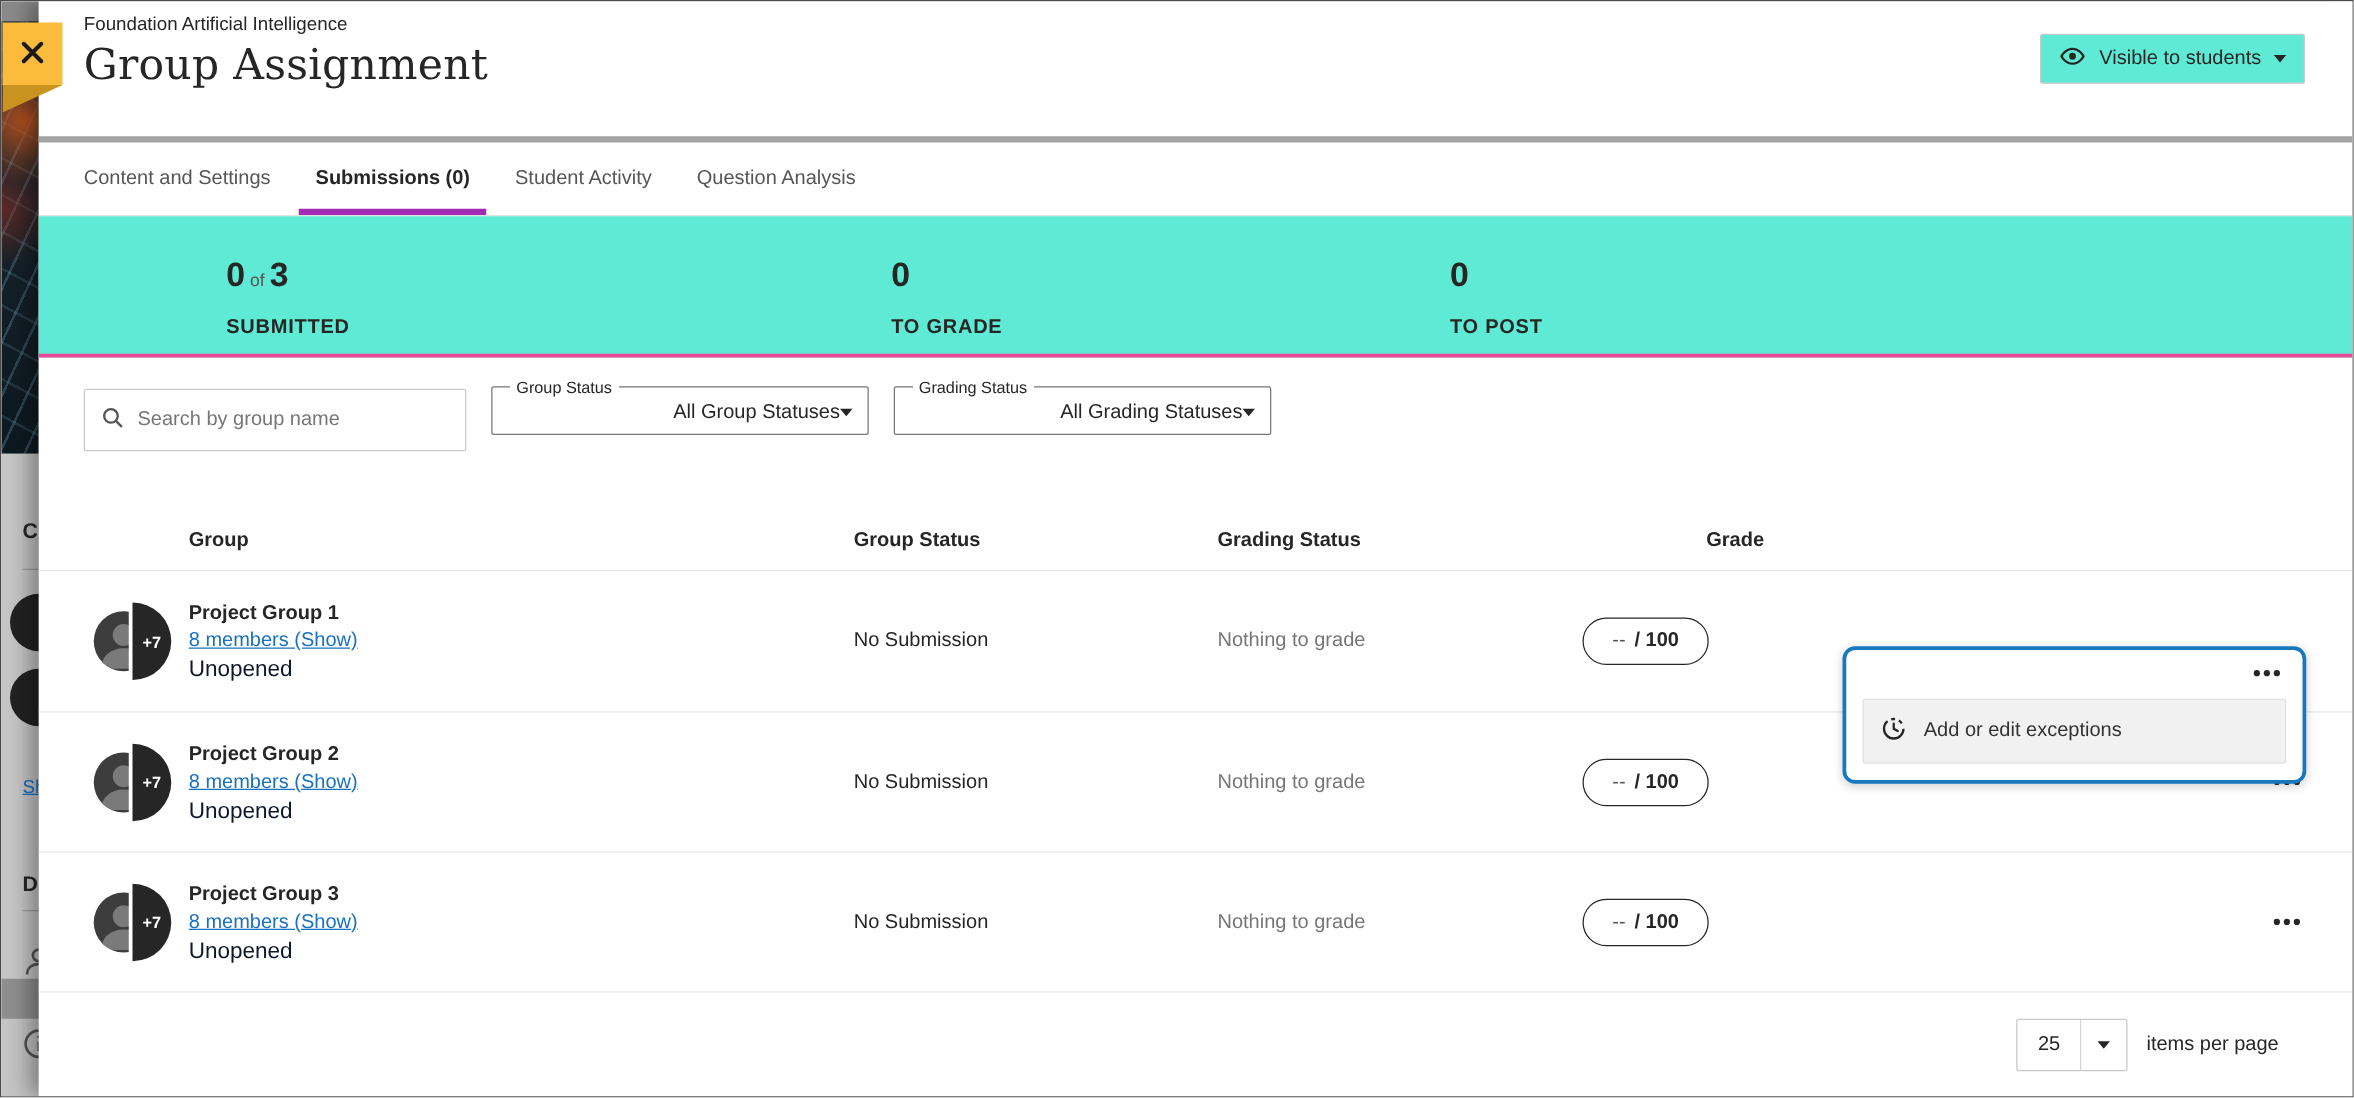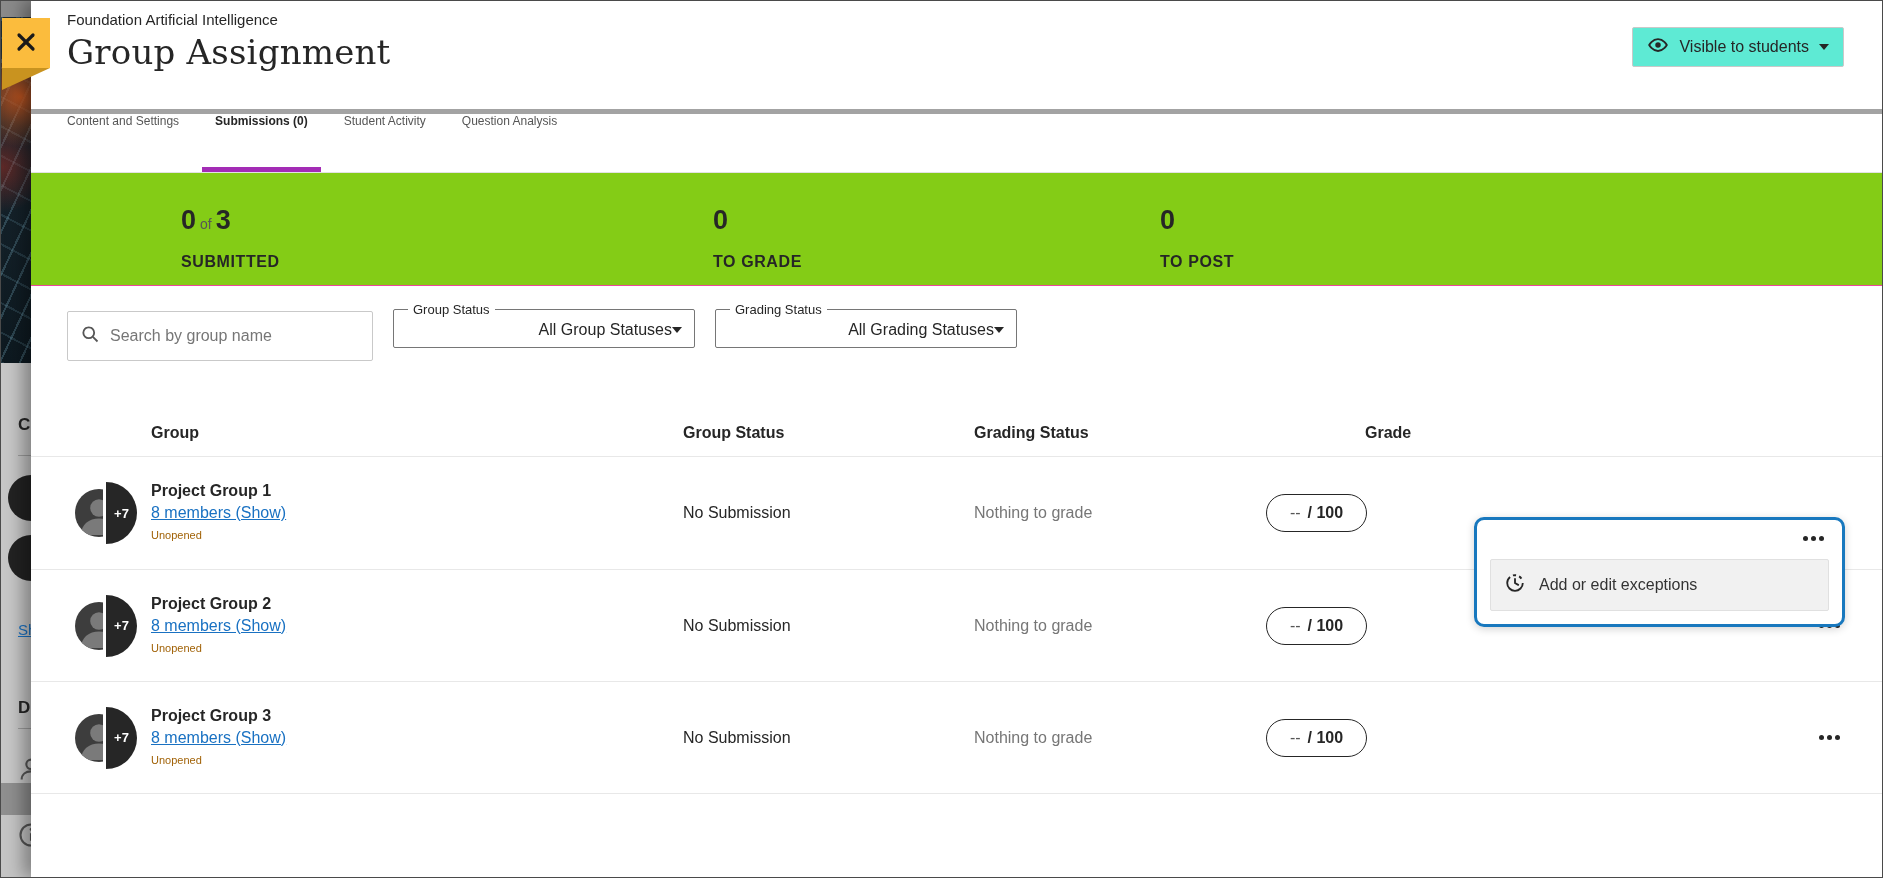--- a/index.html
+++ b/index.html
@@ -34,25 +34,25 @@
 
   
   .panel { position:absolute; left:30px; top:0; width:1851px; height:876px; background:#fff; box-shadow:-8px 0 16px rgba(0,0,0,.35); }
 
   .hdr { position:relative; height:113px; border-bottom:5px solid #a3a3a3; padding:10px 0 0 36px; }
   .course-name { font-size:15px; color:#262626; }
   .page-title { font-family:"DejaVu Serif","Liberation Serif",serif; font-weight:500; font-size:34px; color:#262626; margin-top:4px; letter-spacing:.2px; }
   .vis-btn { position:absolute; top:26px; right:38px; height:40px; padding:0 14px; background:#5eead4; border:1px solid #c9c9c9; border-radius:2px; display:flex; align-items:center; gap:10px; font-size:16px; color:#262626; cursor:pointer; font-family:inherit; }
 
   .tabs { display:flex; gap:36px; padding-left:36px; height:59px; border-bottom:1px solid #e2e2e2; }
-  .tab { position:relative; display:flex; font-size:12px; color:#565656; cursor:pointer; }
+  .tab { position:relative; display:flex; align-items:center; font-size:16px; color:#565656; cursor:pointer; }
   .tab.active { color:#262626; font-weight:700; }
   .tab.active::after { content:""; position:absolute; left:-13px; right:-13px; bottom:0; height:5px; background:#a32cb5; }
 
-  .stats { display:flex; height:113px; background:#84cc16; border-bottom:1px solid #ec4899; }
+  .stats { display:flex; height:113px; background:#5eead4; border-bottom:3px solid #ec4899; }
   .stat { position:absolute; padding-top:32px; }
   .stat-1 { left:150px; } .stat-2 { left:682px; } .stat-3 { left:1129px; }
   .stat-num { font-size:27px; font-weight:700; color:#262626; }
   .stat-of { font-size:14px; font-weight:400; color:#565656; margin:0 4px; }
   .stat-label { font-size:16px; font-weight:700; letter-spacing:.6px; color:#262626; margin-top:17px; }
   .stats { position:relative; }
 
   .filters { display:flex; align-items:flex-start; padding:16px 0 0 36px; height:85px; }
   .search-box { margin-top:9px; width:306px; height:50px; border:1px solid #c9c9c9; border-radius:2px; display:flex; align-items:center; padding:0 12px; gap:10px; background:#fff; }
   .search-box input { border:none; outline:none; flex:1; font-size:16px; color:#262626; font-family:inherit; }
@@ -70,21 +70,21 @@
   .vcenter { position:absolute; top:50%; transform:translateY(-50%); }
 
   .avatar { left:44px; width:62px; height:62px; }
   .av-left { position:absolute; left:0; top:7px; width:48px; height:48px; border-radius:50%; background:#3d3d3d; overflow:hidden; }
   .av-right { position:absolute; left:31px; top:0; width:31px; height:62px; background:#262626; border-radius:0 31px 31px 0; box-shadow:-3px 0 0 #fff; display:flex; align-items:center; justify-content:center; z-index:2; }
   .av-badge { color:#fff; font-size:13px; font-weight:700; }
 
   .row-info { left:120px; line-height:22px; }
   .g-name { font-size:16px; font-weight:700; color:#262626; }
   .g-link { font-size:16px; color:#1971c2; text-decoration:underline; cursor:pointer; display:inline-block; }
-  .g-state { font-size:11px; color:#a16207; }
+  .g-state { font-size:18px; color:#0f172a; }
   .cell-gstatus { left:652px; font-size:16px; color:#262626; }
   .cell-grading { left:943px; font-size:16px; color:#767676; }
   .grade-pill { left:1235px; min-width:101px; height:38px; border:1px solid #262626; border-radius:20px; background:#fff; display:inline-flex; align-items:center; justify-content:center; gap:7px; font-size:16px; cursor:pointer; font-family:inherit; }
   .gp-score { color:#565656; } .gp-total { color:#262626; font-weight:700; }
   .dots-btn { right:38px; width:30px; height:20px; border:none; background:transparent; display:flex; align-items:center; justify-content:center; gap:3px; cursor:pointer; }
   .dot { width:5px; height:5px; border-radius:50%; background:#262626; }
 
   .ctx-menu { position:absolute; left:1443px; top:516px; width:371px; height:110px; background:#fff; border:3px solid #1878be; border-radius:10px; box-shadow:0 2px 8px rgba(0,0,0,.18); z-index:10; }
   .ctx-dots { position:absolute; top:8px; right:14px; }
   .ctx-item { position:absolute; left:13px; right:13px; top:39px; height:52px; background:#f1f1f1; border:1px solid #e0e0e0; border-radius:2px; display:flex; align-items:center; gap:13px; padding:0 13px; font-size:16px; color:#333; cursor:pointer; }
@@ -317,15 +317,24 @@
         <span>
           <svg width="22" height="22" viewBox="0 0 24 24" fill="none" stroke="#262626" stroke-width="2">
               <circle cx="12" cy="12" r="8.5" stroke-dasharray="34 3.5 3.5 3.5 3.5 8"></circle>
               <polyline points="12 7.5 12 12 15.5 14" stroke-linecap="round"></polyline>
             </svg>
         </span>
         <span>Add or edit exceptions</span>
       </div>
     </div>
 
+    <footer class="pagination">
+      <div class="psize">
+        <span class="psize-val">25</span>
+        <span class="psize-caret">
+            <span class="caret-down"></span>
+          </span>
+      </div>
+      <span class="pp-label">items per page</span>
+    </footer>
 
   </div>
 </div>
 
 </body></html>

